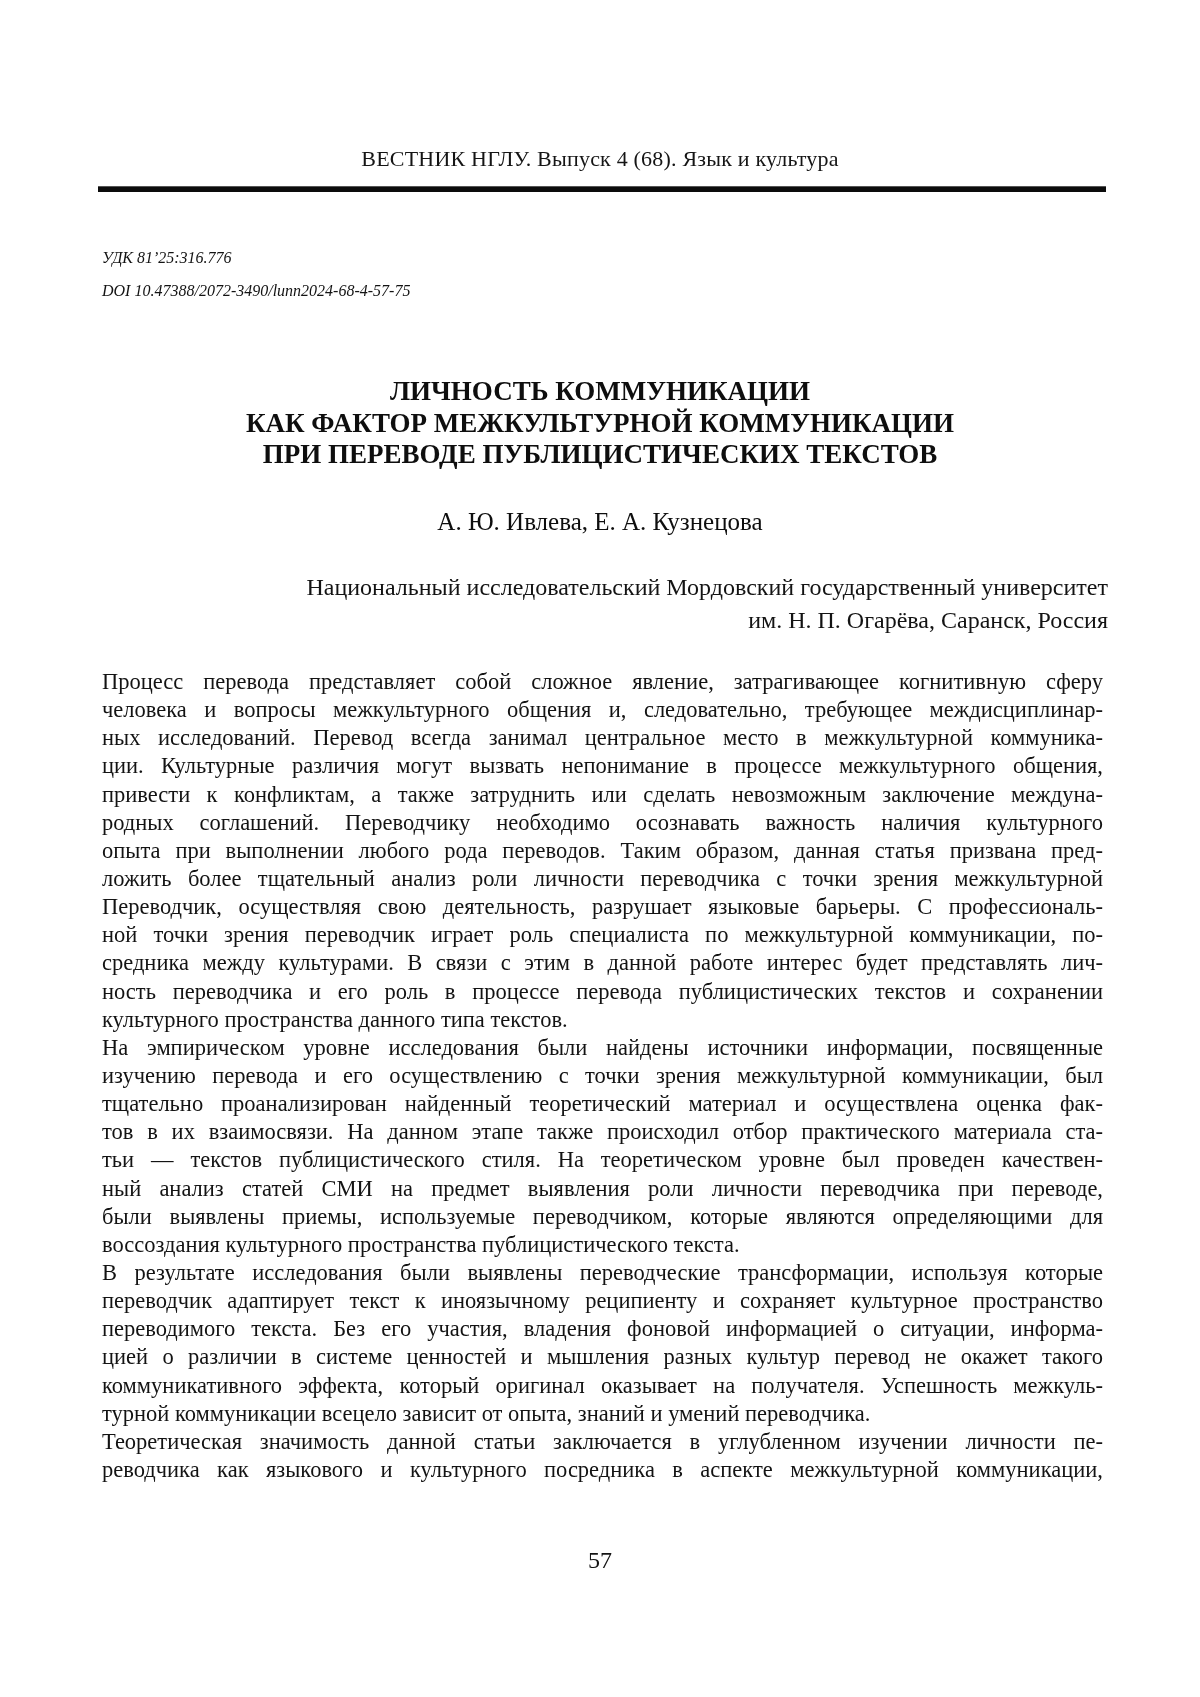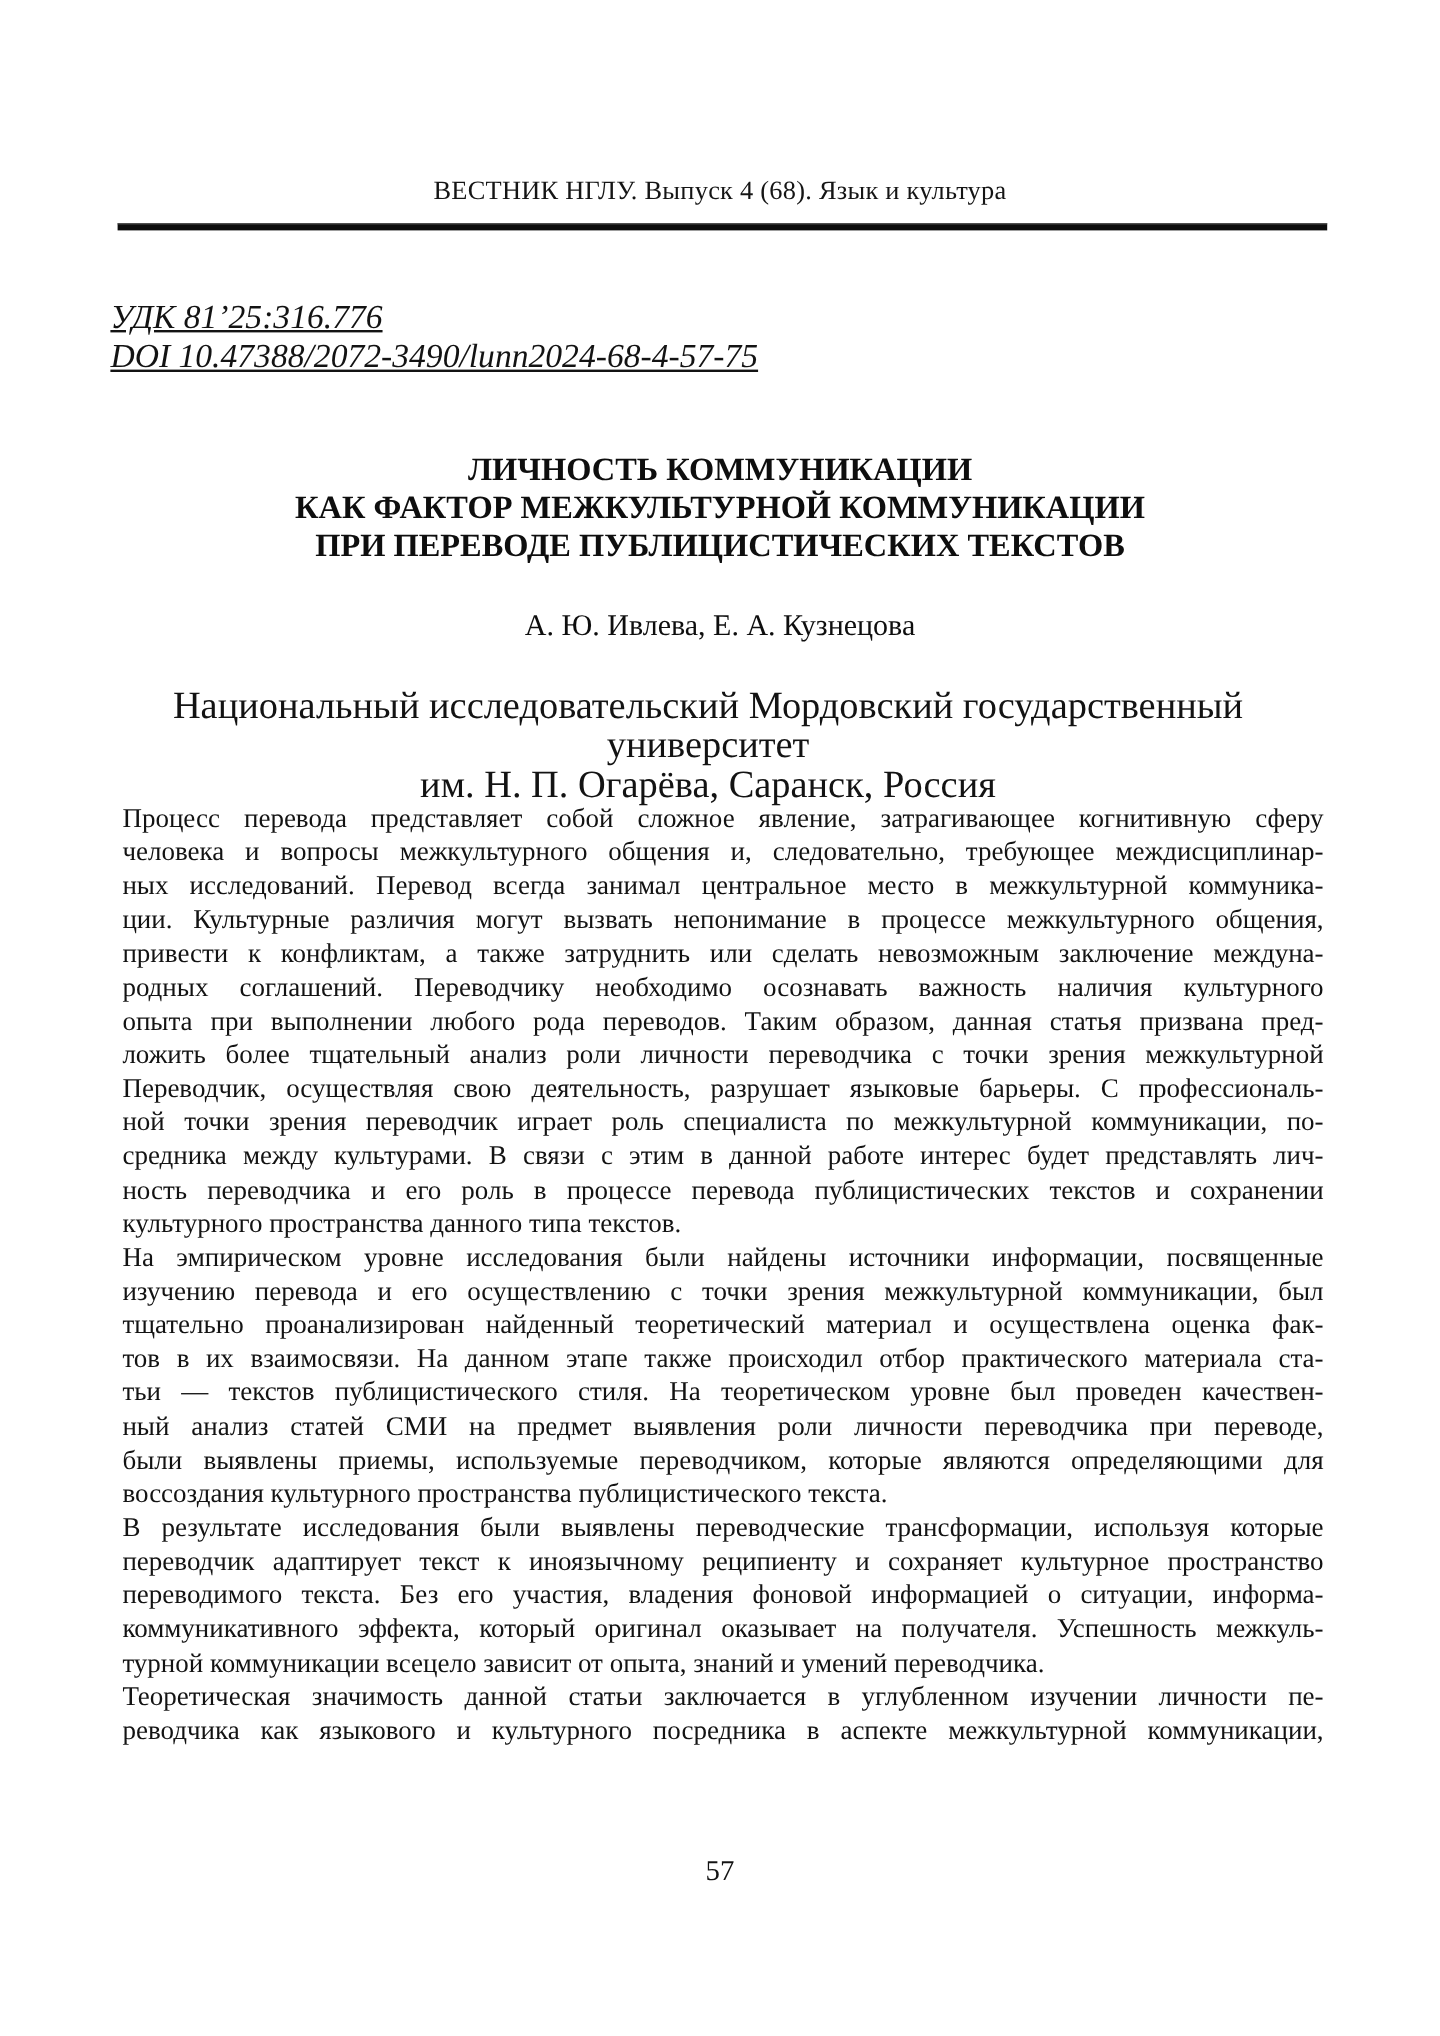--- a/index.html
+++ b/index.html
@@ -31,26 +31,25 @@
     position: absolute;
     top: 186px;
     left: 98px;
     width: 1008px;
     height: 5px;
     background: #0c0c0c;
     border-top: 1px solid #555555;
   }
   .udk, .doi {
     position: absolute;
-    left: 92px;
+    left: 102px;
     font-style: italic;
-    font-size: 28px;
+    font-size: 16px;
     color: #131313;
     white-space: nowrap;
-    text-decoration: underline;
   }
   .udk { top: 249px; }
   .doi { top: 282px; }
   .title {
     position: absolute;
     top: 376px;
     left: 100px;
     width: 1000px;
     text-align: center;
     font-weight: bold;
@@ -64,24 +63,24 @@
     left: 100px;
     width: 1000px;
     text-align: center;
     font-weight: normal;
     font-size: 25px;
     color: #0e0e0e;
   }
   .affiliation {
     position: absolute;
     top: 571px;
-    left: 90px;
+    left: 108px;
     width: 1000px;
-    text-align: center;
-    font-size: 32px;
+    text-align: right;
+    font-size: 24px;
     line-height: 33px;
     color: #131313;
   }
   .abstract {
     position: absolute;
     top: 668px;
     left: 102px;
     width: 1001px;
     font-size: 22.5px;
     line-height: 28.15px;
@@ -150,20 +149,21 @@
       <div class="body-line">изучению перевода и его осуществлению с точки зрения межкультурной коммуникации, был</div>
       <div class="body-line">тщательно проанализирован найденный теоретический материал и осуществлена оценка фак-</div>
       <div class="body-line">тов в их взаимосвязи. На данном этапе также происходил отбор практического материала ста-</div>
       <div class="body-line">тьи — текстов публицистического стиля. На теоретическом уровне был проведен качествен-</div>
       <div class="body-line">ный анализ статей СМИ на предмет выявления роли личности переводчика при переводе,</div>
       <div class="body-line">были выявлены приемы, используемые переводчиком, которые являются определяющими для</div>
       <div class="body-line para-end">воссоздания культурного пространства публицистического текста.</div>
       <div class="body-line">В результате исследования были выявлены переводческие трансформации, используя которые</div>
       <div class="body-line">переводчик адаптирует текст к иноязычному реципиенту и сохраняет культурное пространство</div>
       <div class="body-line">переводимого текста. Без его участия, владения фоновой информацией о ситуации, информа-</div>
+      <div class="body-line">цией о различии в системе ценностей и мышления разных культур перевод не окажет такого</div>
       <div class="body-line">коммуникативного эффекта, который оригинал оказывает на получателя. Успешность межкуль-</div>
       <div class="body-line para-end">турной коммуникации всецело зависит от опыта, знаний и умений переводчика.</div>
       <div class="body-line">Теоретическая значимость данной статьи заключается в углубленном изучении личности пе-</div>
       <div class="body-line">реводчика как языкового и культурного посредника в аспекте межкультурной коммуникации,</div>
     </div>
 
   <div class="page-number">57</div>
 
 </div>
 

